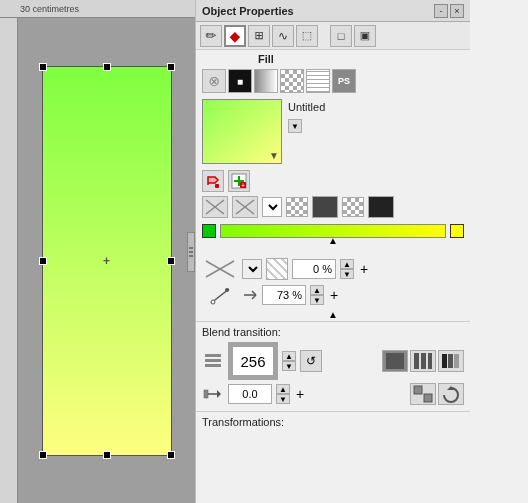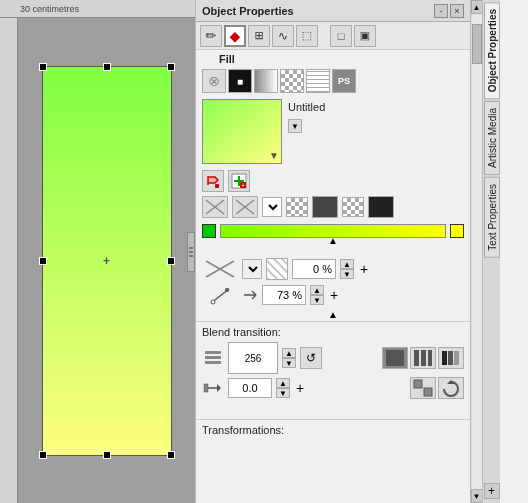--- a/index.html
+++ b/index.html
@@ -110,20 +110,21 @@
       width: 4px;
       height: 2px;
       background: #777;
     }
 
     
     .right-panel {
       width: 333px;
       height: 503px;
       display: flex;
+      flex-direction: column;
       background: #f0f0f0;
     }
 
     
     .obj-properties {
       width: 275px;
       height: 503px;
       background: #f0f0f0;
       border-left: 1px solid #bbb;
       display: flex;
@@ -185,24 +186,25 @@
       color: #333;
     }
     .tool-btn.active {
       background: #fff;
       border: 2px solid #888;
     }
     .tool-spacer { width: 8px; }
 
     
     .section-label {
-      padding: 3px 6px 2px 23px;
+      padding: 3px 6px 2px 14px;
       font-size: 11px;
       font-weight: bold;
       color: #222;
+      margin-left: 48px;
     }
 
     
     .fill-type-row {
       display: flex;
       align-items: center;
       padding: 2px 6px;
       gap: 2px;
     }
     .fill-btn {
@@ -383,25 +385,25 @@
       width: 22px;
       height: 22px;
       display: flex;
       align-items: center;
       justify-content: center;
       font-size: 14px;
       color: #555;
     }
     .bt-input {
       width: 50px;
-      height: 32px;
+      height: 38px;
       background: #fff;
-      border: 1px solid #a3a3a3;
+      border: 5px solid #a3a3a3;
       text-align: center;
-      font-size: 10px;
+      font-size: 15px;
       display: flex;
       align-items: center;
       justify-content: center;
     }
     .bt-spin {
       display: flex;
       flex-direction: column;
     }
     .bt-spin-btn {
       width: 14px;
@@ -498,21 +500,21 @@
       align-items: center;
       justify-content: center;
       cursor: pointer;
       font-size: 10px;
     }
 
     
     .transformations-section {
       padding: 4px 6px;
       border-top: 1px solid #ccc;
-      margin-top: 16px;
+      margin-top: 2px;
     }
 
     
     .panel-scroll {
       width: 12px;
       height: 100%;
       background: #ddd;
       border-left: 1px solid #bbb;
       display: flex;
       flex-direction: column;

